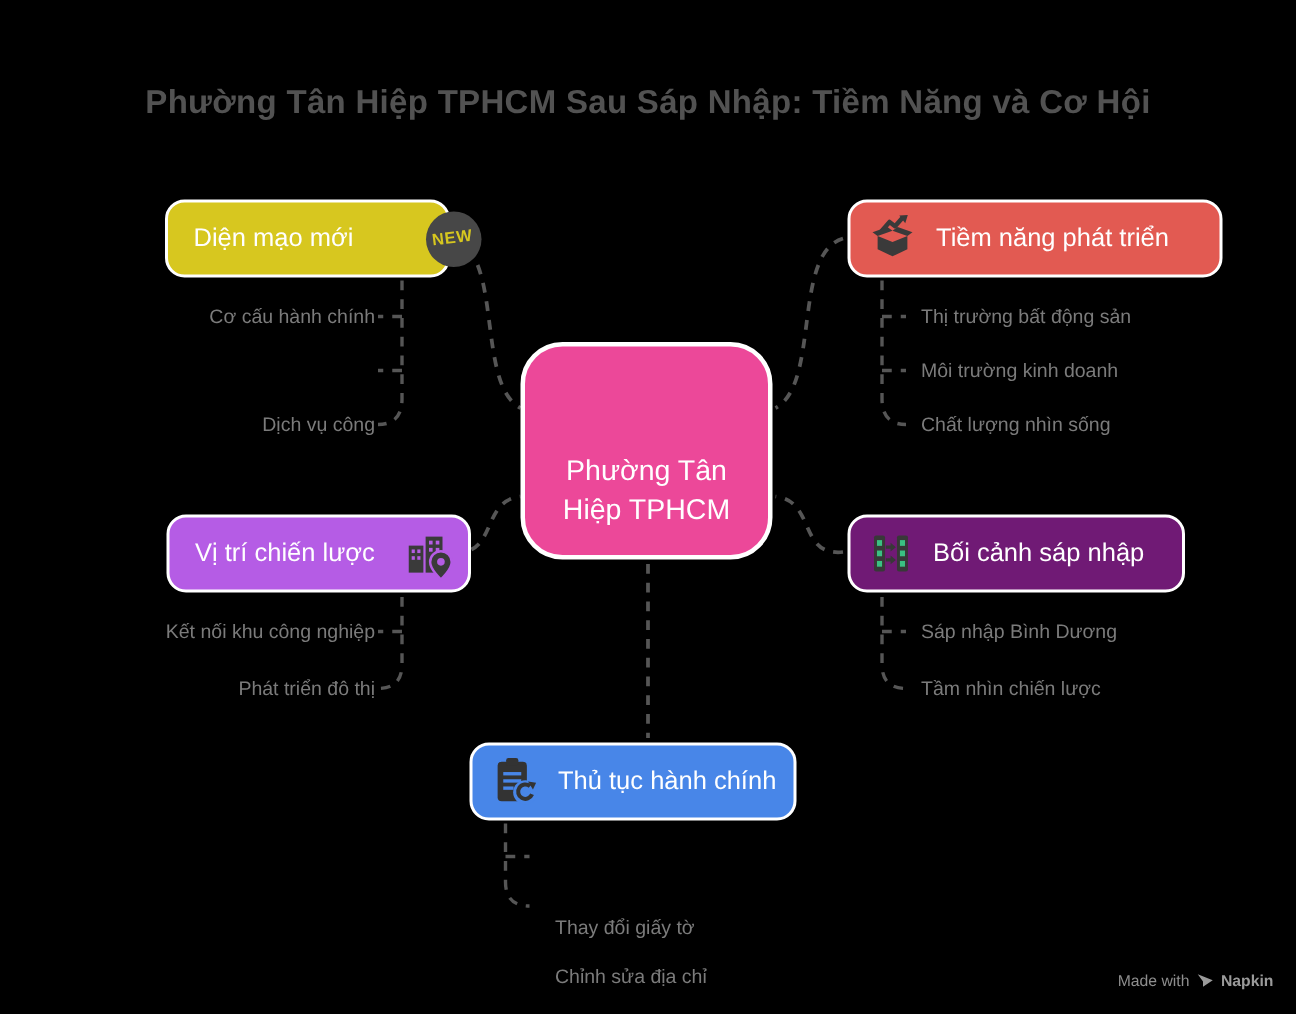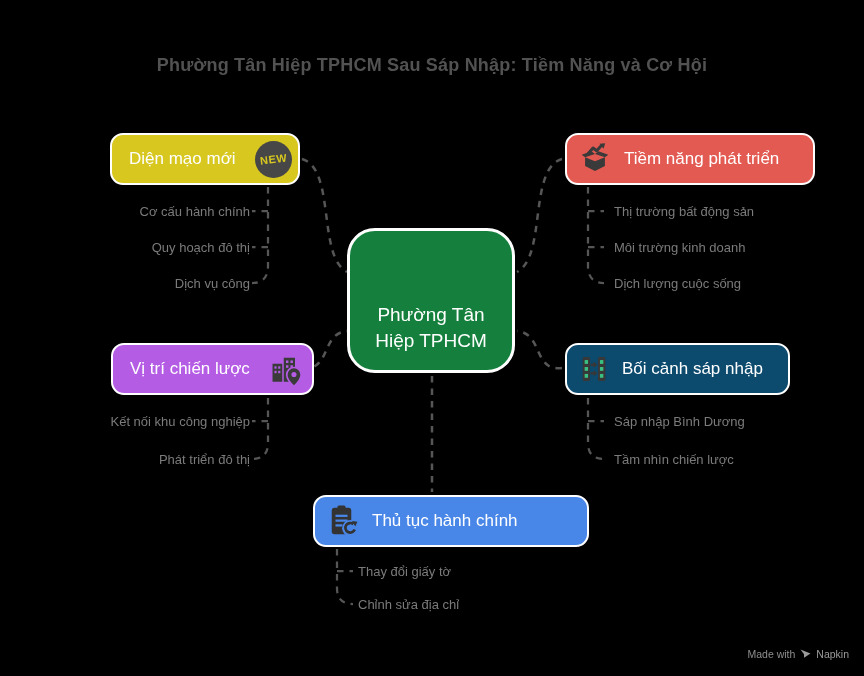--- a/index.html
+++ b/index.html
@@ -3,61 +3,61 @@
 <meta charset="utf-8">
 <style>
   html,body{margin:0;padding:0;background:#000;}
   .canvas{
     position:relative;width:864px;height:676px;background:#000;overflow:hidden;
     font-family:"Liberation Sans","DejaVu Sans",sans-serif;
   }
   .connectors{position:absolute;left:0;top:0;color:#565656;}
   .title{
     position:absolute;left:0;right:0;top:55px;margin:0;text-align:center;
-    font-size:18px;font-weight:bold;color:#525252;letter-spacing:.2px;
+    font-size:22px;font-weight:bold;color:#525252;letter-spacing:.2px;
   }
   .node{
     position:absolute;box-sizing:border-box;border:2.5px solid #fff;
     display:flex;align-items:center;color:#fff;
   }
   .branch{height:52px;border-radius:13px;font-size:17px;font-weight:500;}
   .branch .label{white-space:nowrap;}
   .icon{width:38px;height:38px;display:flex;align-items:center;justify-content:center;flex:0 0 auto;}
-  .n-yellow{left:110px;top:133px;width:190px;justify-content:space-between;padding:0 6px 0 17px;}
+  .n-yellow{left:110px;top:133px;width:190px;padding:0 6px 0 17px;gap:48px;}
   .n-red{left:565px;top:133px;width:250px;padding:0 0 0 9px;gap:10px;}
   .n-purple{left:111px;top:343px;width:203px;justify-content:space-between;padding:0 7px 0 17px;}
   .n-green{left:565px;top:343px;width:225px;padding:0 0 0 8px;gap:9px;}
-  .n-blue{left:313px;top:495px;width:276px;padding:0 0 0 9px;gap:10px;}
+  .n-blue{left:313px;top:495px;width:218px;padding:0 0 0 9px;gap:10px;}
   .center-node{
     left:347px;top:228px;width:168px;height:145px;border-radius:28px;border-width:3px;
     flex-direction:column;justify-content:flex-end;padding-bottom:16px;
   }
   .center-label{
     width:122px;text-align:center;font-size:19px;line-height:26px;font-weight:500;color:#fff;
   }
   .new-badge{
     width:37px;height:37px;border-radius:50%;background:#474747;
     display:flex;align-items:center;justify-content:center;flex:0 0 auto;
   }
   .new-text{font-size:11px;font-weight:bold;letter-spacing:.5px;transform:rotate(-7deg);}
   .sub{
     position:absolute;transform:translateY(-50%);white-space:nowrap;
     font-size:13px;color:#7b7b7b;
   }
   .r-align{text-align:right;right:614px;}
   .l-align{left:614px;}
-  .b-align{left:358px;}
+  .b-align{left:370px;margin-top:47px;}
   .s-row1{top:211px}.s-row2{top:247px}.s-row3{top:283px}
   .s-row4{top:421px}.s-row5{top:459px}
   .s-row6{top:571px}.s-row7{top:604px}
   .napkin-badge{
     position:absolute;right:15px;bottom:16px;display:flex;align-items:flex-start;gap:5px;
     color:#8e8e8e;font-size:10.5px;cursor:pointer;
   }
-  .napkin-brand{font-weight:normal;color:#9a9a9a;}
+  .napkin-brand{font-weight:bold;color:#9a9a9a;}
 </style>
 </head>
 <body>
 
 <div class="canvas">
 
   <svg class="connectors" width="864" height="676" viewBox="0 0 864 676" fill="none" stroke="currentColor" stroke-width="2.5" stroke-dasharray="6.5 6" stroke-linecap="butt">
 
     <path d="M302 159 C336 169 317 256 347 272"></path>
     <path d="M562 159 C528 169 547 256 517 272"></path>
@@ -80,21 +80,21 @@
       <path d="M588 398 L588 443 Q588 459 604 459"></path>
       <path d="M588 421 L604 421"></path>
 
       <path d="M337 549 L337 588 Q337 604 353 604"></path>
       <path d="M337 571 L353 571"></path>
     </g>
   </svg>
 
   <h1 class="title">Phường Tân Hiệp TPHCM Sau Sáp Nhập: Tiềm Năng và Cơ Hội</h1>
 
-  <div class="node center-node" style="background-color: #15803d;">
+  <div class="node center-node" style="background-color: #ec4899;">
     <span class="center-label">Phường Tân Hiệp TPHCM</span>
   </div>
 
   <div class="node branch n-yellow" style="background-color: rgb(215, 199, 31);">
     <span class="label">Diện mạo mới</span>
     <span class="new-badge">
       <span class="new-text" style="color: rgb(215, 199, 31);">NEW</span>
     </span>
   </div>
 
@@ -124,21 +124,21 @@
         <rect x="12" y="6.3" width="1.6" height="1.7" fill="#b55ce5"></rect>
           <rect x="15" y="6.3" width="1.6" height="1.7" fill="#b55ce5"></rect>
         <rect x="12" y="9.5" width="1.6" height="1.7" fill="#b55ce5"></rect>
           <rect x="15" y="9.5" width="1.6" height="1.7" fill="#b55ce5"></rect>
         <path d="M17.3 11 c2.7 0 4.8 2.1 4.8 4.8 c0 3.4 -4.8 7.7 -4.8 7.7 c0 0 -4.8 -4.3 -4.8 -7.7 c0 -2.7 2.1 -4.8 4.8 -4.8 Z" fill="#3a3a3a" stroke="#b55ce5" stroke-width="1.1"></path>
         <circle cx="17.3" cy="15.7" r="1.7" fill="#b55ce5"></circle>
       </svg>
     </span>
   </div>
 
-  <div class="node branch n-green" style="background-color: #0c4a6e;">
+  <div class="node branch n-green" style="background-color: #701a75;">
     <span class="icon">
       <svg width="34" height="34" viewBox="0 0 24 24">
         <rect x="4" y="3.5" width="5.2" height="17" rx="1" fill="#383838"></rect>
         <rect x="5.4" y="5.7" width="2.4" height="2.7" fill="#3ac182"></rect>
         <rect x="5.4" y="10.6" width="2.4" height="2.7" fill="#3ac182"></rect>
         <rect x="5.4" y="15.5" width="2.4" height="2.7" fill="#3ac182"></rect>
         <rect x="14.8" y="3.5" width="5.2" height="17" rx="1" fill="#383838"></rect>
         <rect x="16.2" y="5.7" width="2.4" height="2.7" fill="#3ac182"></rect>
         <rect x="16.2" y="10.6" width="2.4" height="2.7" fill="#3ac182"></rect>
         <rect x="16.2" y="15.5" width="2.4" height="2.7" fill="#3ac182"></rect>
@@ -159,26 +159,25 @@
         <rect x="7" y="14.2" width="4.6" height="1.5" fill="#4886e8"></rect>
         <circle cx="16.8" cy="16.8" r="5.4" fill="#4886e8"></circle>
         <path d="M19.8 17.7 a3.2 3.2 0 1 1 -0.9 -3.6" stroke="#333333" stroke-width="1.8" fill="none"></path>
         <polygon points="18,12 21.6,12.5 20.2,15.6" fill="#333333"></polygon>
       </svg>
     </span>
     <span class="label">Thủ tục hành chính</span>
   </div>
 
   <div class="sub r-align s-row1">Cơ cấu hành chính</div>
-  <div class="sub r-align s-row2">Quy hoạch đô thị</div>
   <div class="sub r-align s-row3">Dịch vụ công</div>
 
   <div class="sub l-align s-row1">Thị trường bất động sản</div>
   <div class="sub l-align s-row2">Môi trường kinh doanh</div>
-  <div class="sub l-align s-row3">Dịch lượng cuộc sống</div>
+  <div class="sub l-align s-row3">Chất lượng nhìn sống</div>
 
   <div class="sub r-align s-row5">Phát triển đô thị</div>
   <div class="sub r-align s-row4">Kết nối khu công nghiệp</div>
 
   <div class="sub l-align s-row4">Sáp nhập Bình Dương</div>
   <div class="sub l-align s-row5">Tầm nhìn chiến lược</div>
 
   <div class="sub b-align s-row6">Thay đổi giấy tờ</div>
   <div class="sub b-align s-row7">Chỉnh sửa địa chỉ</div>
 

